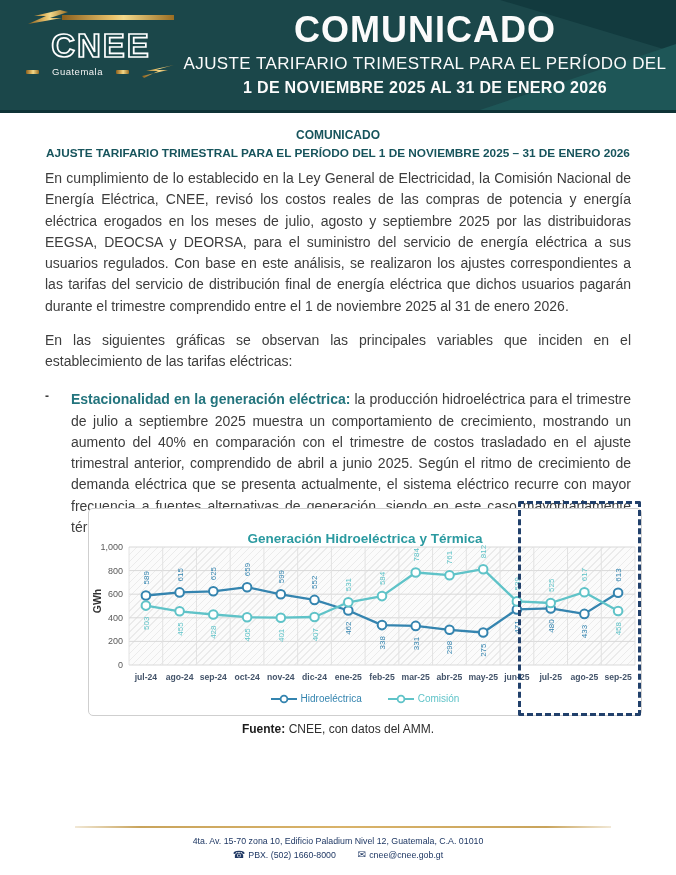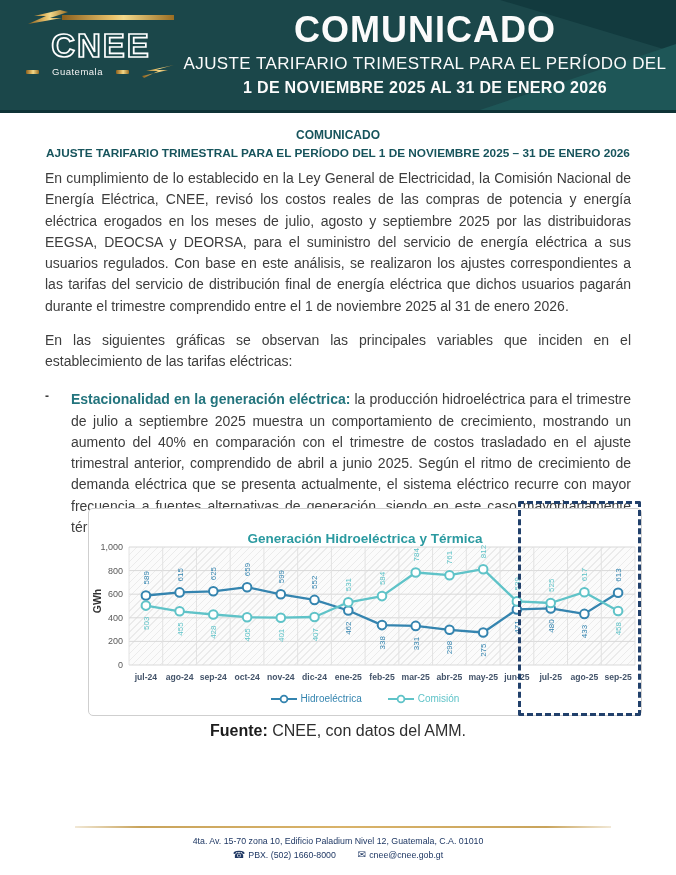--- a/index.html
+++ b/index.html
@@ -47,21 +47,21 @@
   .plot-hatch{position:absolute;left:40px;top:38px;width:506px;height:118px;background:
       repeating-linear-gradient(135deg,rgba(120,120,120,.12) 0 1px,transparent 1px 5px),#fbfbfb;}
   #chart-svg{position:absolute;left:0;top:30px;}
   .legend{position:absolute;left:0;right:0;top:184px;display:flex;justify-content:center;gap:26px;}
   .legend-item{display:flex;align-items:center;gap:4px;font-size:10px;color:#595959;}
 
   
   .highlight-box{position:absolute;left:518px;top:501px;width:117px;height:209px;
                  border:3px dashed #21406b;border-radius:2px;z-index:5;}
 
-  .fuente{position:absolute;left:0;right:0;top:722px;text-align:center;font-size:16px;color:#2f2f2f;}
+  .fuente{position:absolute;left:0;right:0;top:722px;text-align:center;font-size:12px;color:#2f2f2f;}
   .fuente b{color:#1c1c1c;}
 
   
   .gold-line{position:absolute;left:75px;top:826px;width:536px;height:2px;
              background:linear-gradient(90deg,rgba(201,164,92,.25),#c9a45c 12%,#d9b36a 50%,#c9a45c 88%,rgba(201,164,92,.25));}
   .address{position:absolute;left:0;right:0;top:836px;text-align:center;font-size:8.8px;color:#1f3864;}
   .contact{position:absolute;left:0;right:0;top:849px;display:flex;justify-content:center;gap:22px;
            font-size:8.8px;color:#1f3864;align-items:center;}
   .contact .ico{font-family:"DejaVu Sans",sans-serif;font-size:10px;color:#1f3864;margin-right:3px;}
   .c-item{display:flex;align-items:center;}

